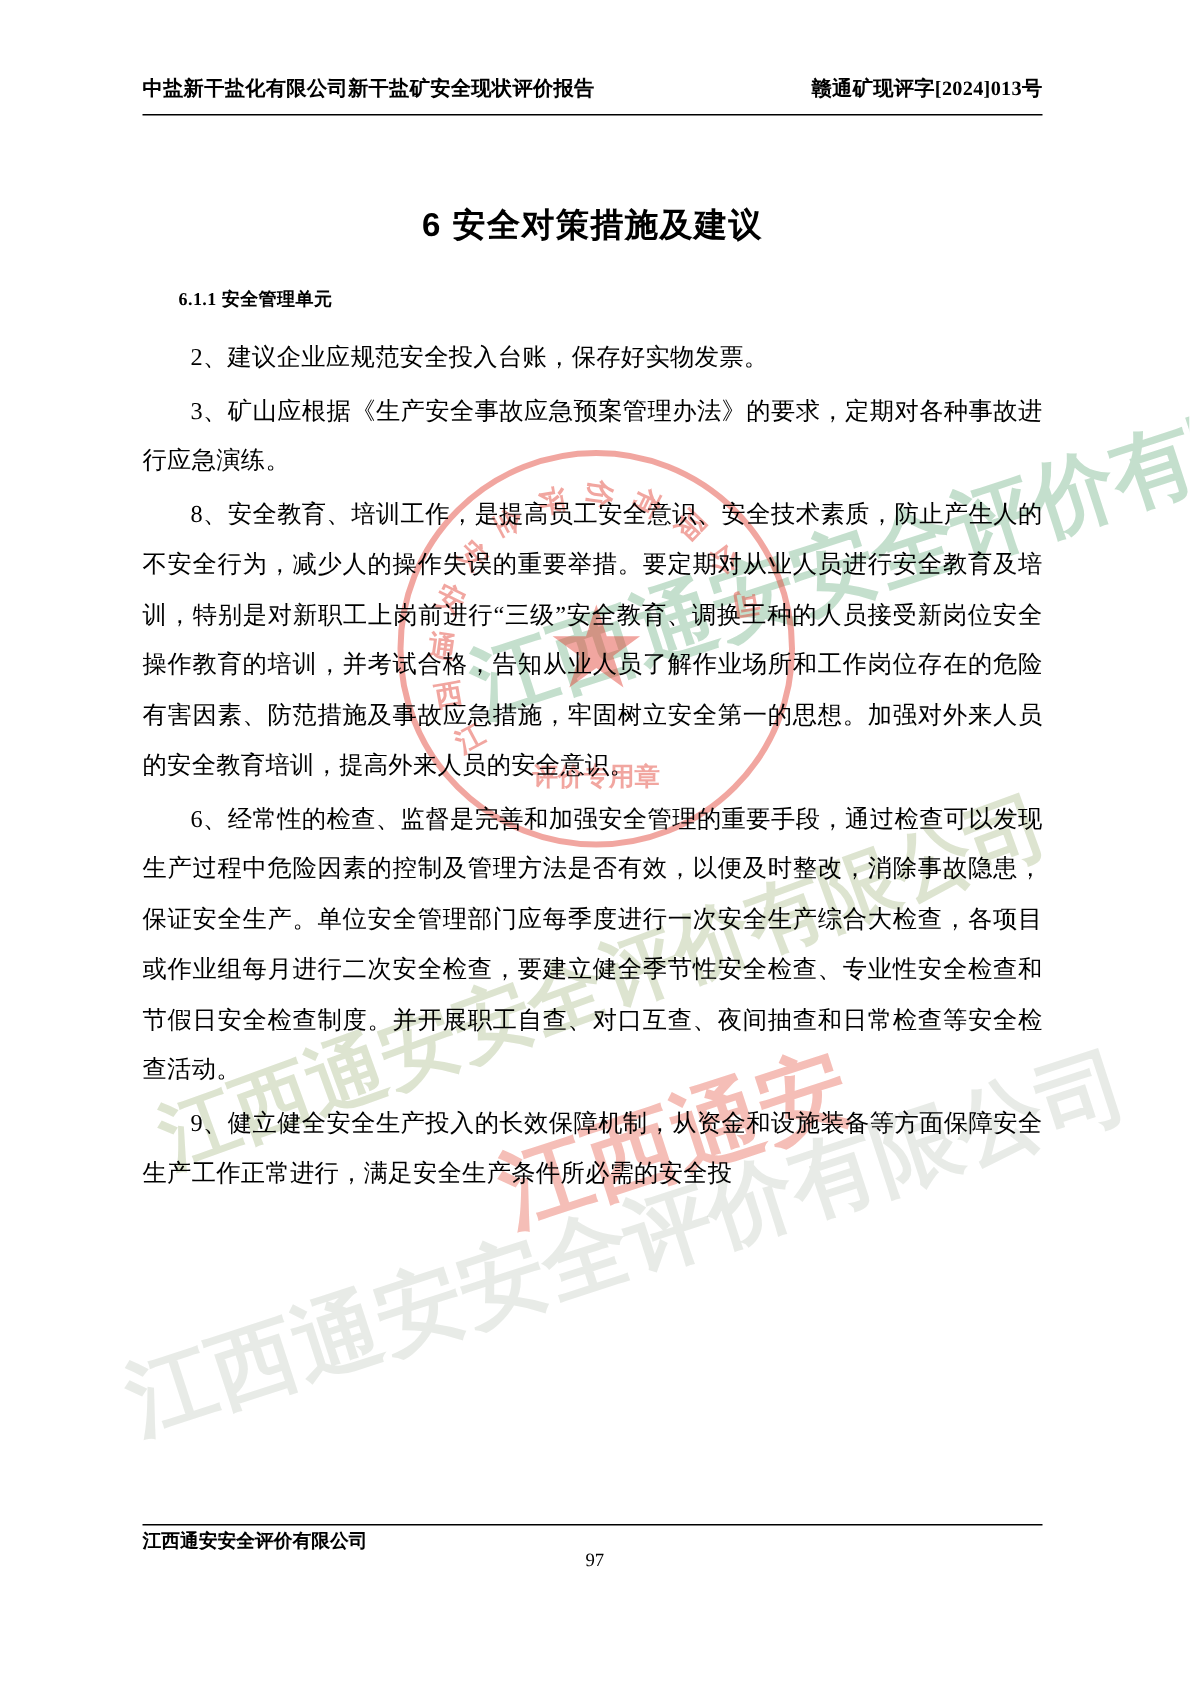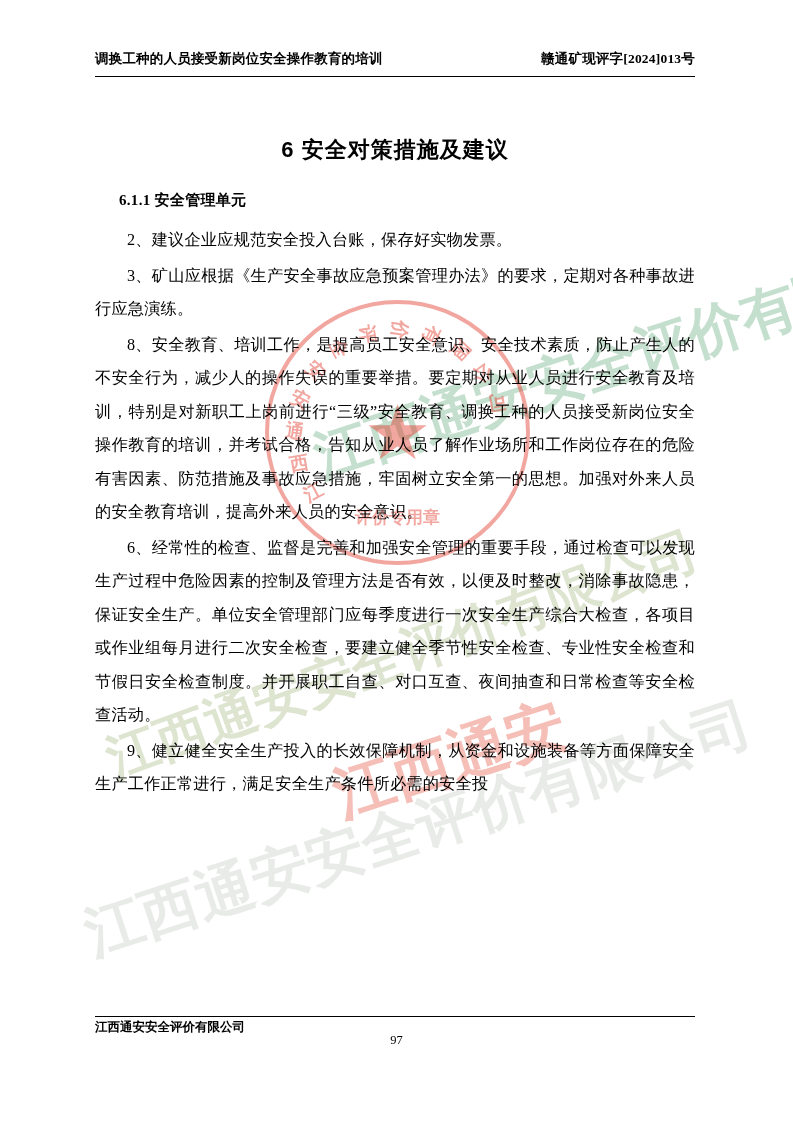--- a/index.html
+++ b/index.html
@@ -84,21 +84,21 @@
     margin: 0 0 22px 0;
     font-size: 17.5px;
     font-weight: bold;
     font-style: italic;
     letter-spacing: 0.5px;
     font-family: "Liberation Serif", "DejaVu Serif", serif;
   }
   h3.subsec {
     margin: 0 0 14px 0;
     padding-left: 24px;
-    font-size: 15px;
+    font-size: 12px;
     font-weight: bold;
     letter-spacing: 0.3px;
   }
   p.para {
     margin: 0 0 2px 0;
     font-size: 16.2px;
     line-height: 33.5px;
     text-indent: 32px;
     text-align: justify;
     text-justify: inter-ideograph;
@@ -199,21 +199,21 @@
     white-space: nowrap;
     font-family: "Liberation Sans", "DejaVu Sans", sans-serif;
   }
 </style>
 </head>
 <body>
 
 <div class="page">
 
   <div class="header">
-    <span>调换工种的人员接受新岗位安全操作教育的培训</span>
+    <span>中盐新干盐化有限公司新干盐矿安全现状评价报告</span>
     <span>赣通矿现评字[2024]013号</span>
   </div>
   <div class="header-rule"></div>
 
   <div class="wm wm-text-a">江西通安安全评价有限公司</div>
   <div class="wm wm-text-b">江西通安安全评价有限公司</div>
   <div class="wm wm-text-d">江西通安安全评价有限公司</div>
 
   <div class="wm wm-seal">
     <div class="ring"></div>

